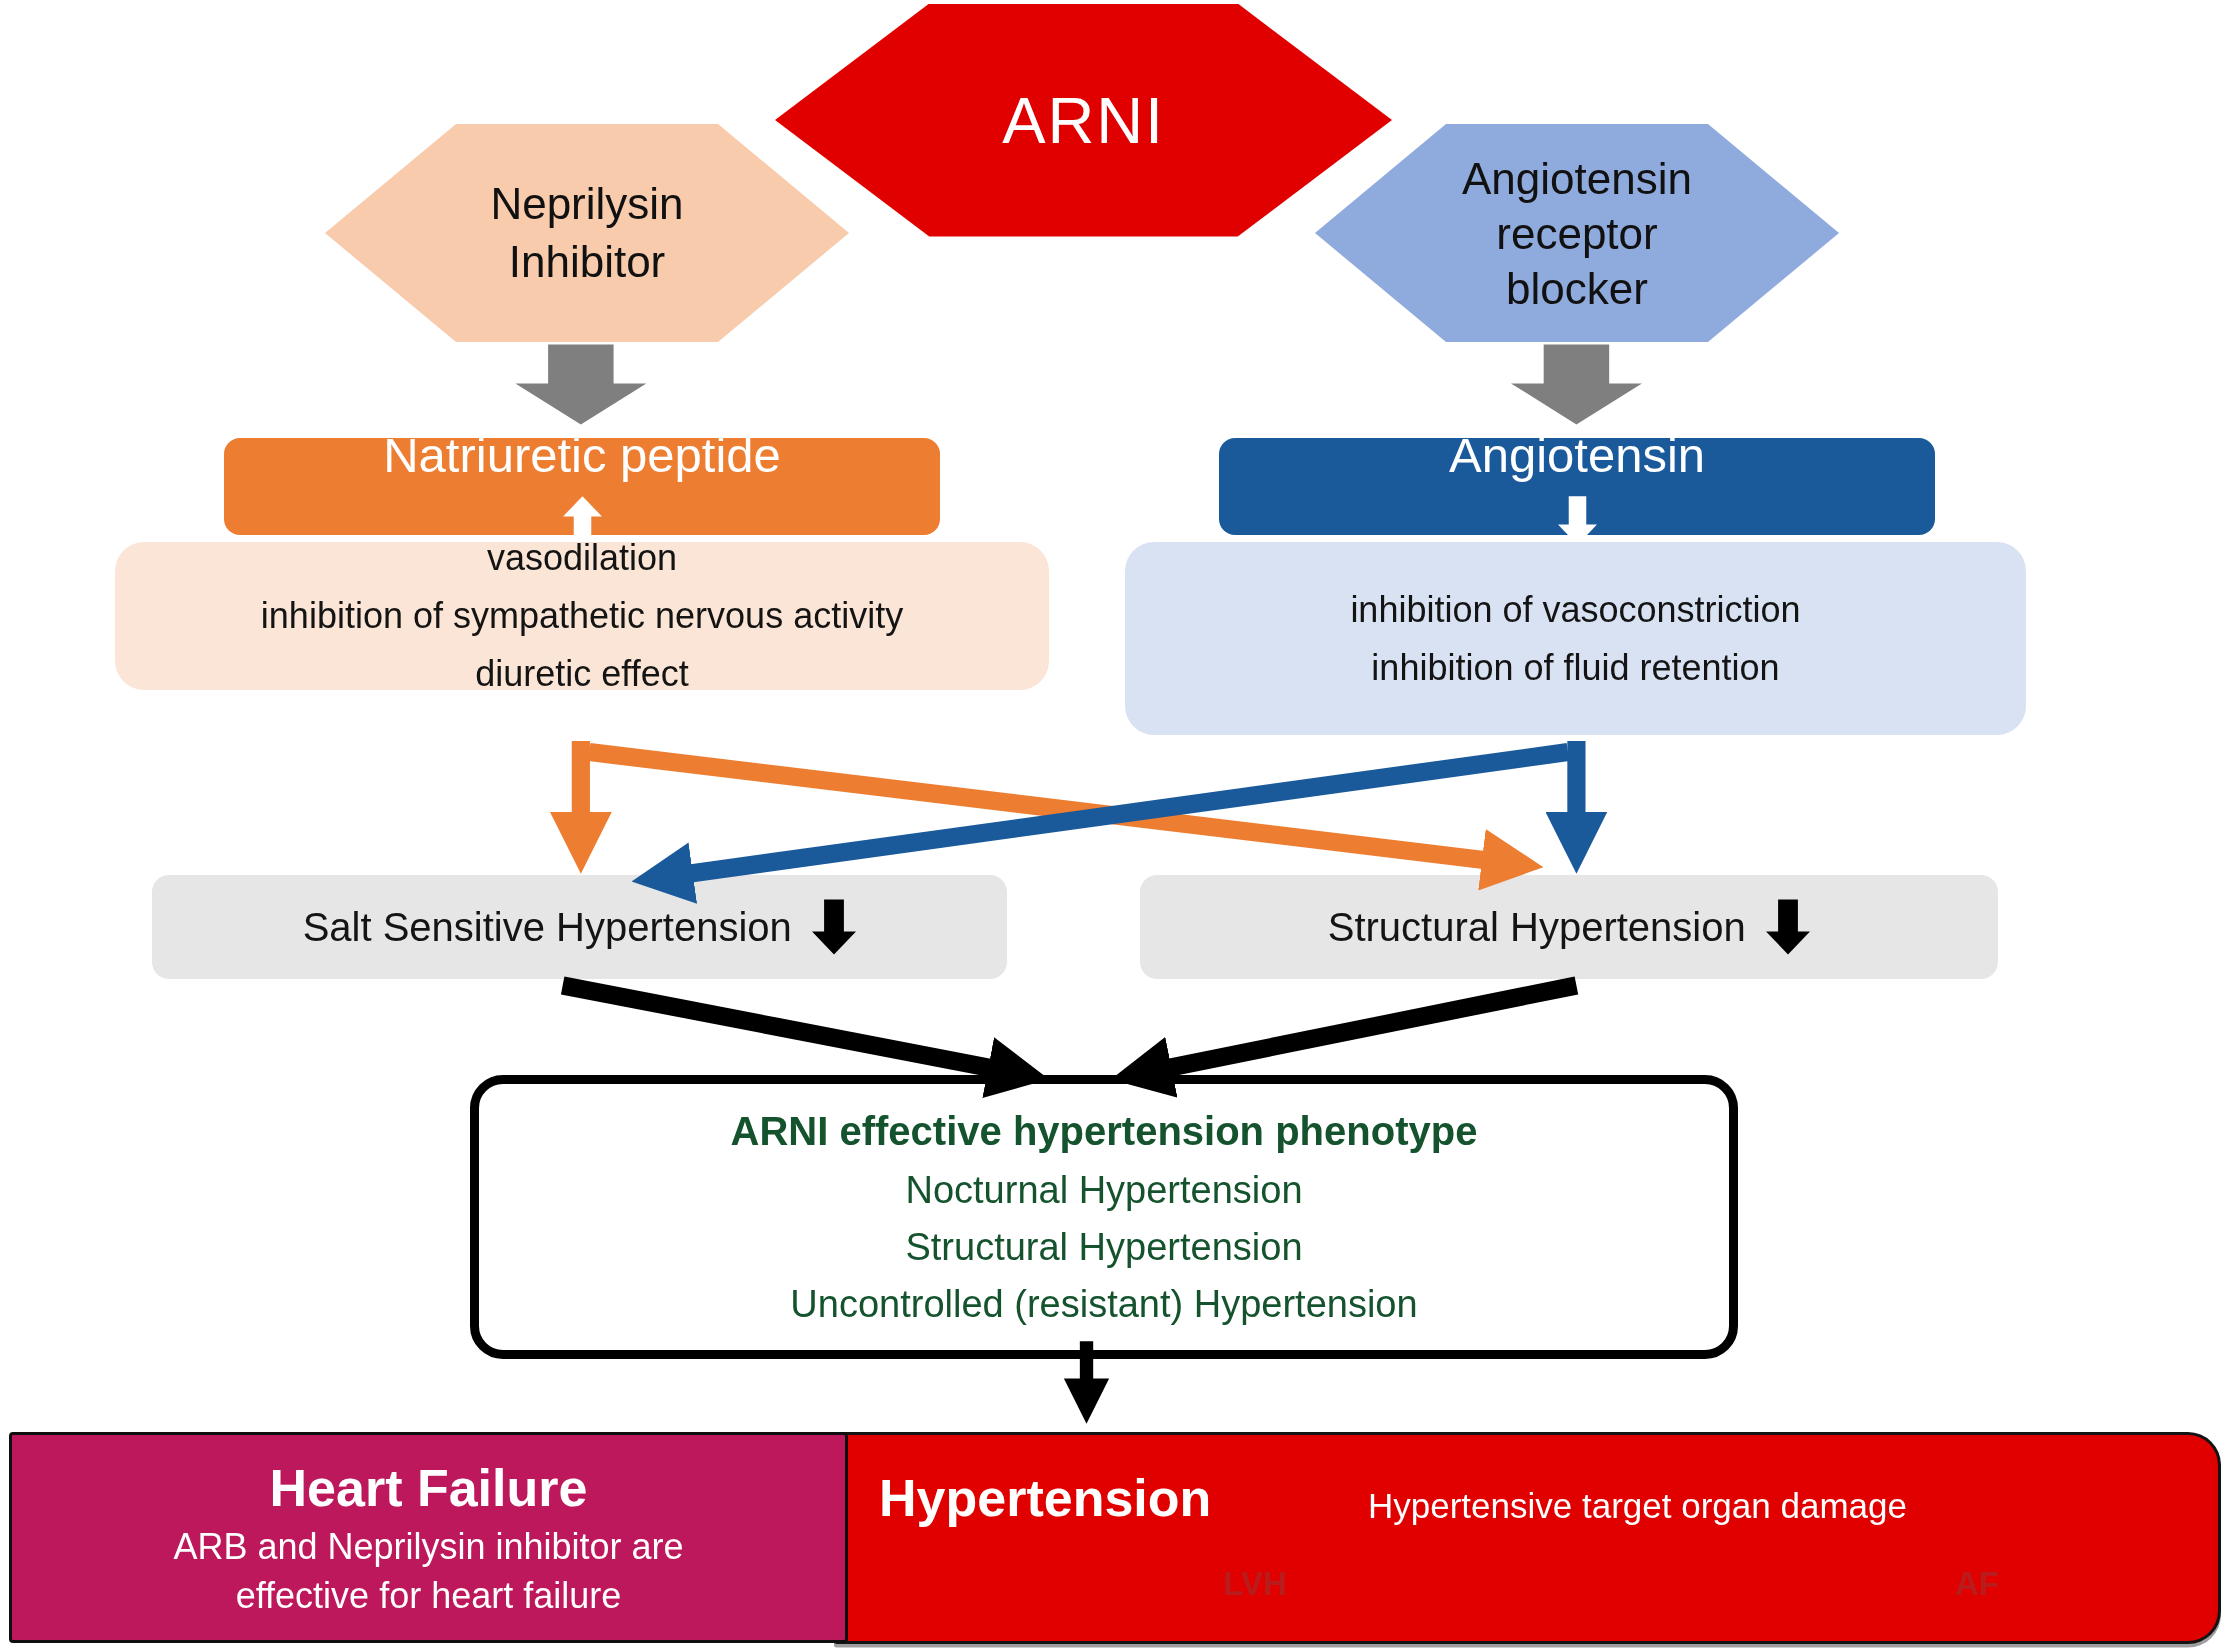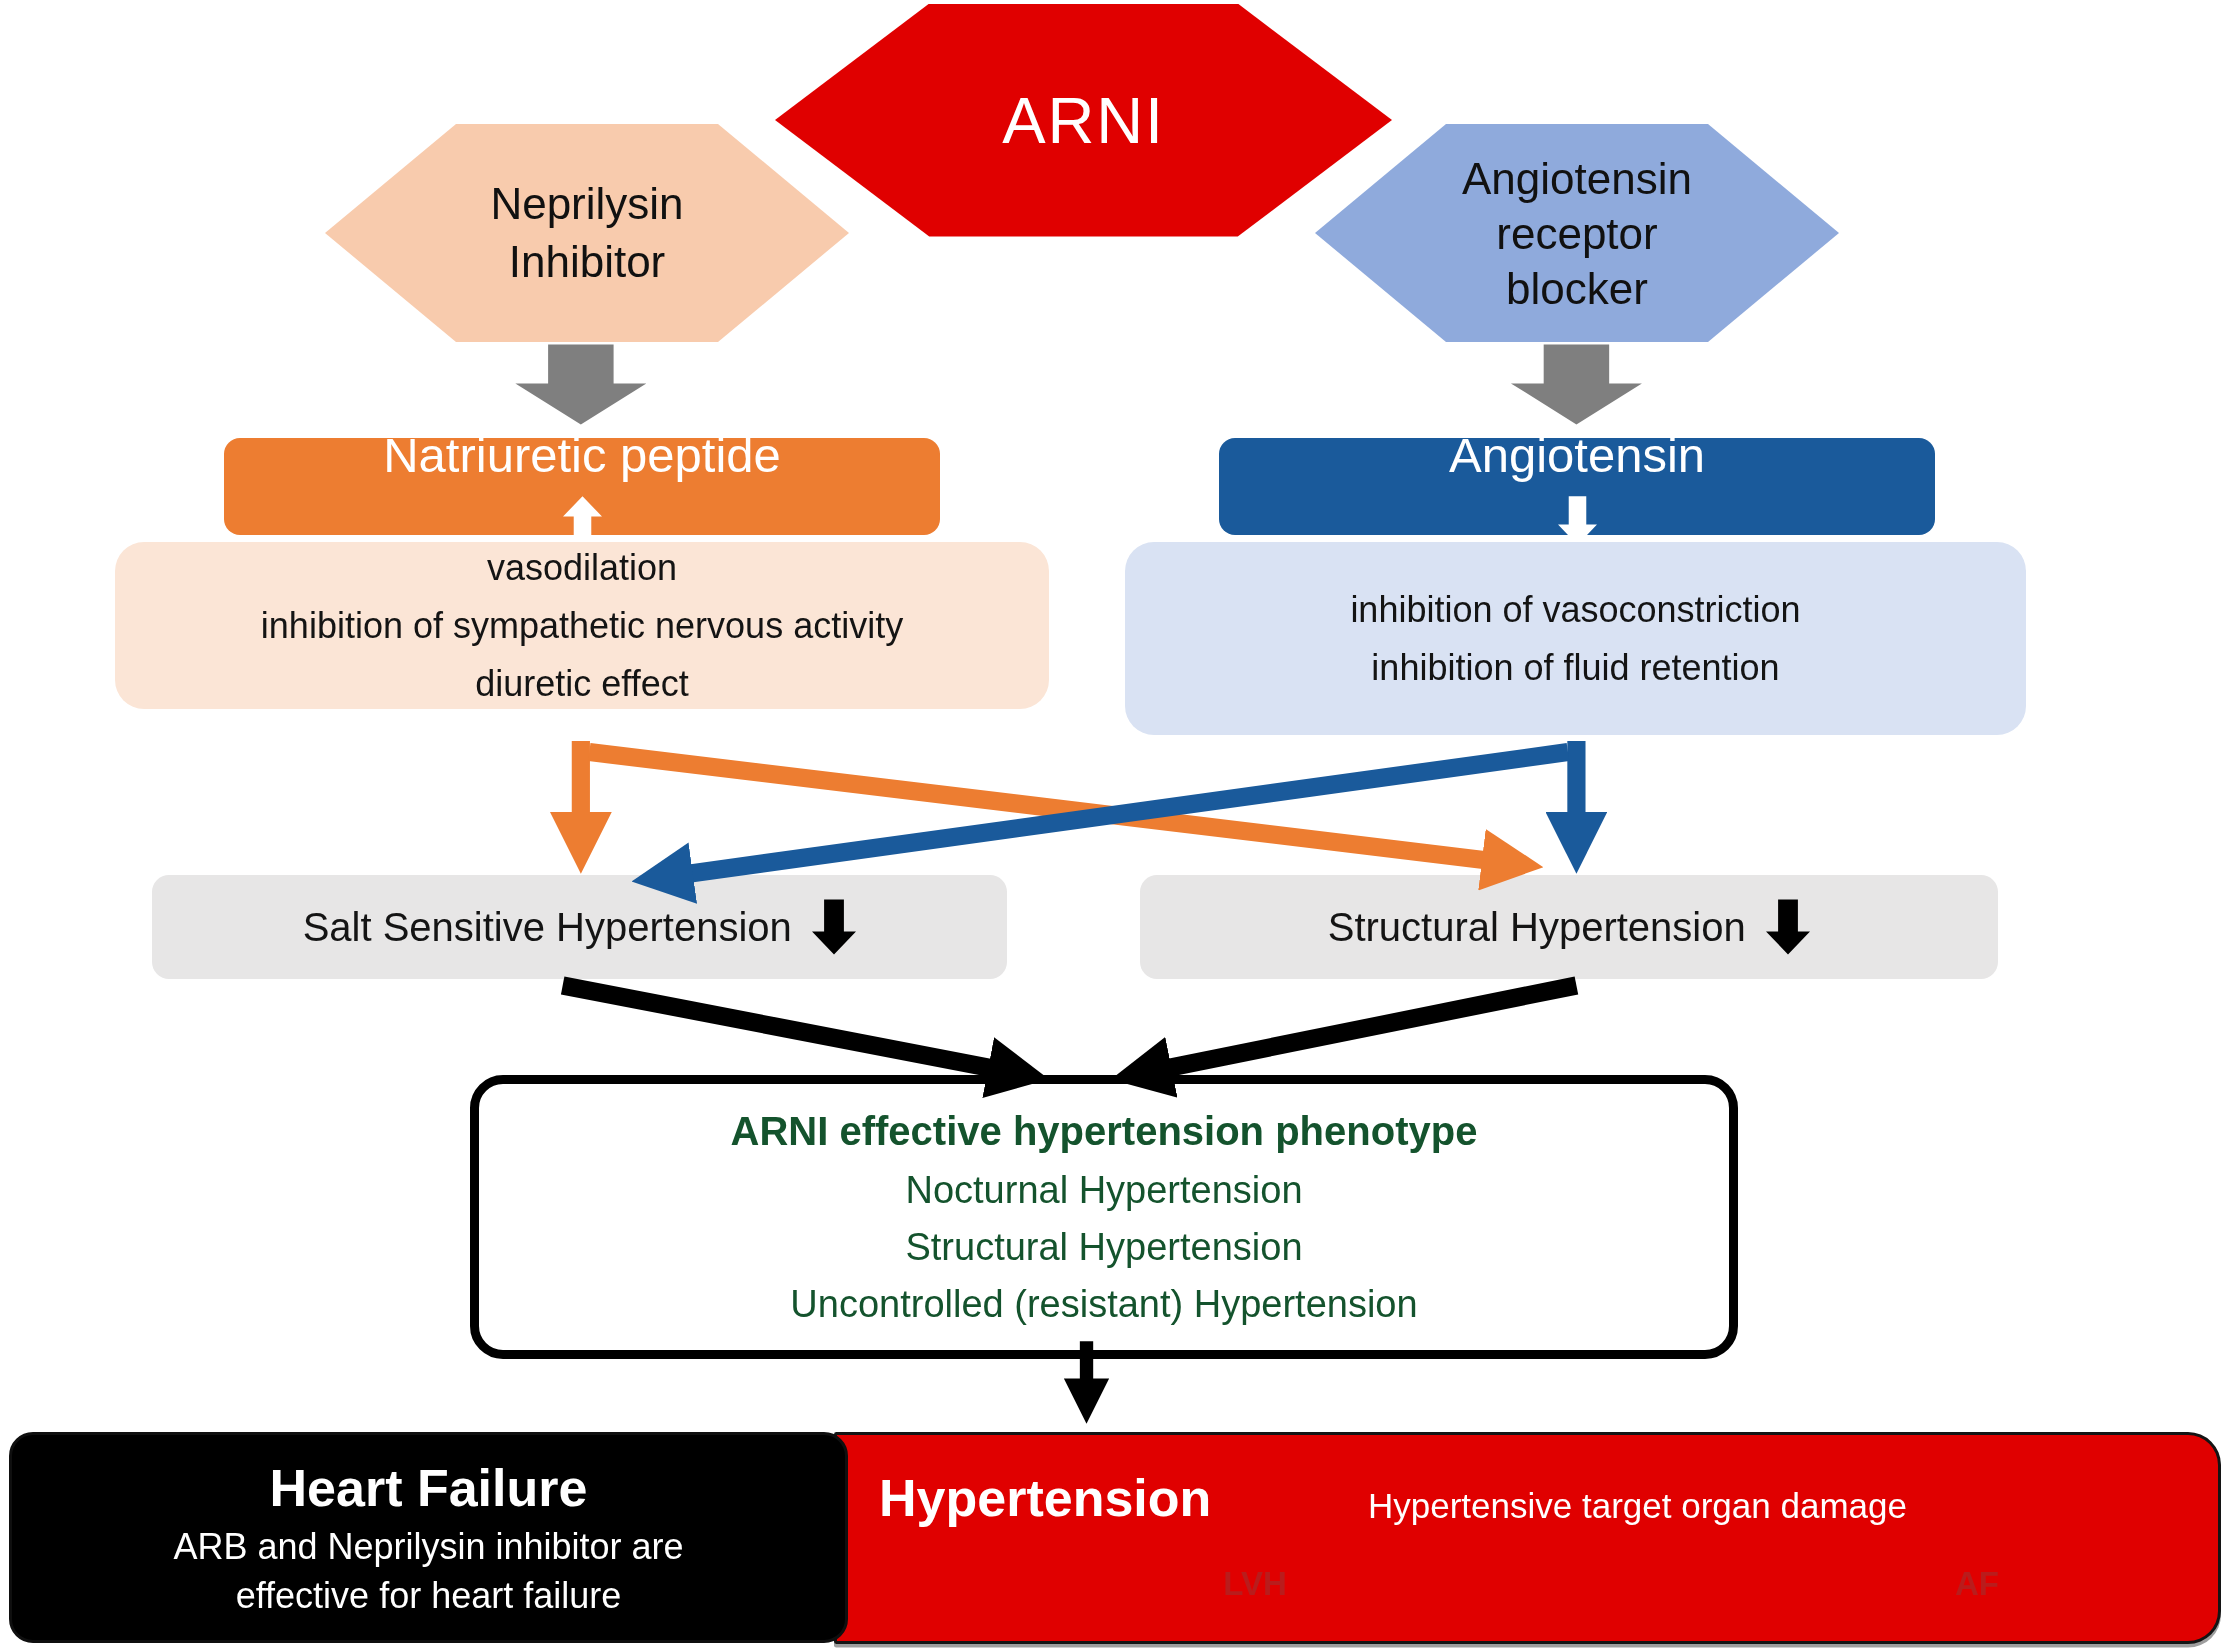--- a/index.html
+++ b/index.html
@@ -26,21 +26,21 @@
     background:#E7E6E6;border-radius:17px;display:flex;align-items:center;justify-content:center;gap:20.6px;
     font-size:40px;color:#141414;
   }
   .phenotype-box{
     background:#ffffff;border:9px solid #000;border-radius:33px;
     display:flex;flex-direction:column;align-items:center;justify-content:center;
     font-size:38px;line-height:57px;text-align:center;color:#14532d;
   }
   .phenotype-title{font-weight:bold;font-size:40px;line-height:61px;}
   .hf-box{
-    background:#000000;border:3.6px solid #0f0f0f;border-radius:24px;
+    background:#be185d;border:3.6px solid #0f0f0f;border-radius:4px;
     display:flex;flex-direction:column;align-items:center;justify-content:center;
     color:#fff;text-align:center;
   }
   .hf-title{font-weight:bold;font-size:52px;line-height:67px;}
   .hf-sub{font-size:36px;line-height:49px;}
   .red-box{
     background:#E00000;border:3px solid #141414;border-radius:2.4px 33px 33px 2.4px;
     box-shadow:0 3.6px 0 rgba(40,40,40,.45);
   }
   .red-title{position:absolute;color:#fff;font-weight:bold;font-size:52px;white-space:nowrap;}
@@ -83,21 +83,21 @@
 
   <div class="abs bar z1" style="left:1219px;top:438px;width:716px;height:97px;background:#1A5A9B;">
     <span>Angiotensin</span>
     <span class="icon">
       <svg width="39" height="53" viewBox="0 0 80 100">
           <polygon points="40,100 80,58 58,58 58,0 22,0 22,58 0,58" fill="#ffffff"></polygon>
         </svg>
     </span>
   </div>
 
-  <div class="abs info-box z1" style="left:115px;top:542px;width:934px;height:167px;background:#FBE5D6;">
+  <div class="abs info-box z1" style="left:115px;top:542px;width:934px;height:148px;background:#FBE5D6;">
     <div>vasodilation</div>
     <div>inhibition of sympathetic nervous activity</div>
     <div>diuretic effect</div>
   </div>
 
   <div class="abs info-box z1" style="left:1125px;top:542px;width:901px;height:193px;background:#D9E2F3;">
     <div>inhibition of vasoconstriction</div>
     <div>inhibition of fluid retention</div>
   </div>
 

